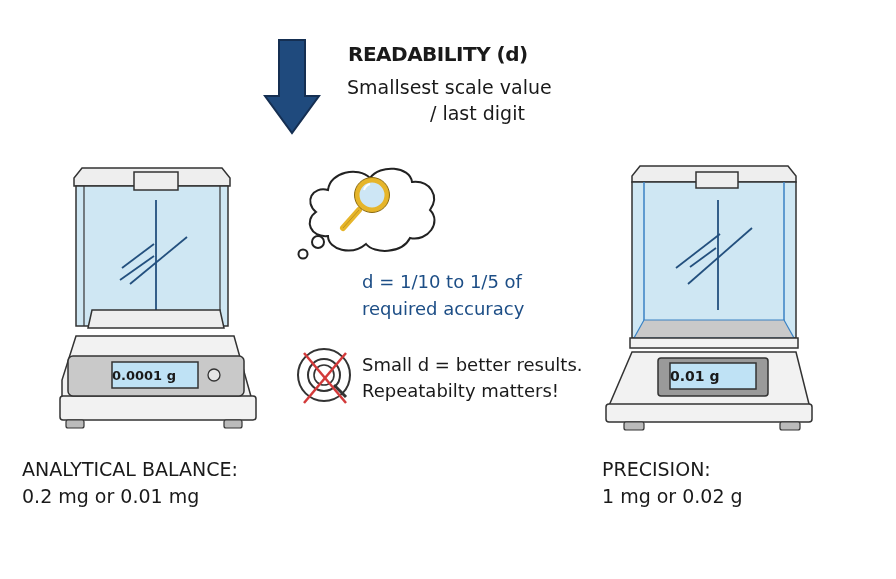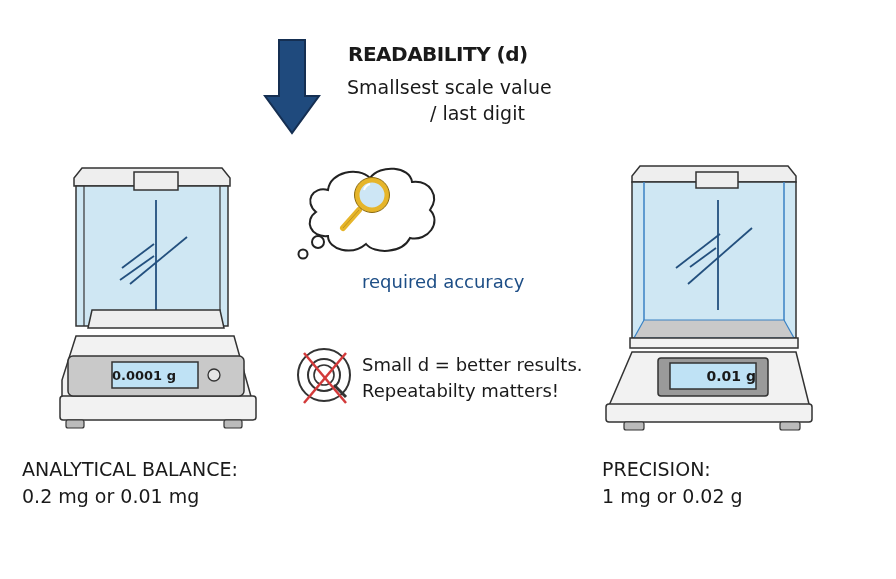--- a/index.html
+++ b/index.html
@@ -30,20 +30,21 @@
   <circle cx="30" cy="82" r="6" fill="#fff" stroke="#222" stroke-width="2"></circle>
   <circle cx="15" cy="94" r="4.5" fill="#fff" stroke="#222" stroke-width="2"></circle>
   <line x1="71" y1="50" x2="55" y2="68" stroke="#e6b52a" stroke-width="6" stroke-linecap="round"></line>
   <line x1="71" y1="50" x2="55" y2="68" stroke="#9a7412" stroke-width="1" opacity="0.5"></line>
   <circle cx="84" cy="35" r="15" fill="#cde6f5" stroke="#e6b52a" stroke-width="5"></circle>
   <circle cx="84" cy="35" r="17.5" fill="none" stroke="#8a6a10" stroke-width="1"></circle>
   <path d="M76,30 A9,9 0 0 1 82,24" fill="none" stroke="#fff" stroke-width="2"></path>
 </svg>
 
 <div class="abs formula">
+  <div>d = 1/10 to 1/5 of</div>
   <div>required accuracy</div>
 </div>
 
 <svg class="abs" style="left:294px;top:345px" width="62" height="62">
   <circle cx="30" cy="30" r="26" fill="none" stroke="#333" stroke-width="2"></circle>
   <circle cx="30" cy="30" r="16" fill="none" stroke="#333" stroke-width="2"></circle>
   <circle cx="30" cy="30" r="10" fill="none" stroke="#333" stroke-width="1.6"></circle>
   <line x1="40" y1="40" x2="52" y2="52" stroke="#333" stroke-width="3"></line>
   <line x1="10" y1="8" x2="52" y2="58" stroke="#d33a3a" stroke-width="2.5"></line>
   <line x1="52" y1="8" x2="10" y2="58" stroke="#d33a3a" stroke-width="2.5"></line>
@@ -99,19 +100,19 @@
     <line x1="88" y1="124" x2="152" y2="68" stroke="#23507e" stroke-width="1.8"></line>
     <path d="M44,160 L184,160 L194,178 L34,178 Z" fill="#c9c9c9" stroke="#3a82c4" stroke-width="1.2"></path>
     <rect x="30" y="178" width="168" height="10" fill="#f2f2f2" stroke="#333" stroke-width="1.5"></rect>
     <path d="M32,192 L196,192 L210,248 L8,248 Z" fill="#f2f2f2" stroke="#333" stroke-width="1.5"></path>
     <rect x="6" y="244" width="206" height="18" rx="3" fill="#f2f2f2" stroke="#333" stroke-width="1.5"></rect>
     <rect x="58" y="198" width="110" height="38" rx="3" fill="#9a9a9a" stroke="#333" stroke-width="1.5"></rect>
     <rect x="70" y="203" width="86" height="26" fill="#bfe2f5" stroke="#333" stroke-width="1.5"></rect>
     <rect x="24" y="262" width="20" height="8" rx="2" fill="#bbb" stroke="#333" stroke-width="1.2"></rect>
     <rect x="180" y="262" width="20" height="8" rx="2" fill="#bbb" stroke="#333" stroke-width="1.2"></rect>
   </svg>
-  <div class="abs" style="left:70px;top:204px;width:86px;height:25px;line-height:25px;text-align:right;font-size:14px;font-weight:bold;color:#1a1a1a">0.01 g</div>
+  <div class="abs" style="left:70px;top:204px;width:86px;height:25px;line-height:25px;text-align:left;font-size:14px;font-weight:bold;color:#1a1a1a">0.01 g</div>
 </div>
 
 <div class="abs caption cap-right">
   <div>PRECISION:</div>
   <div>1 mg or 0.02 g</div>
 </div>
 
 </body></html>

